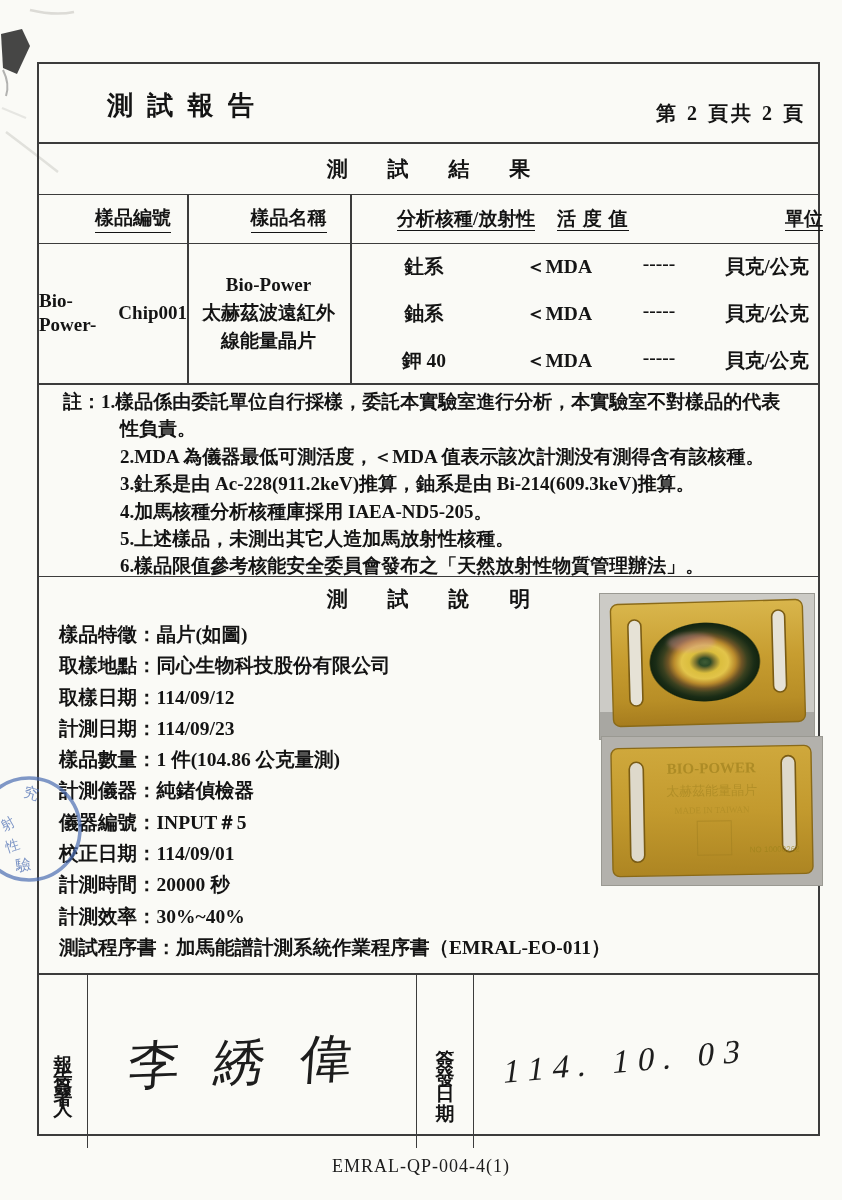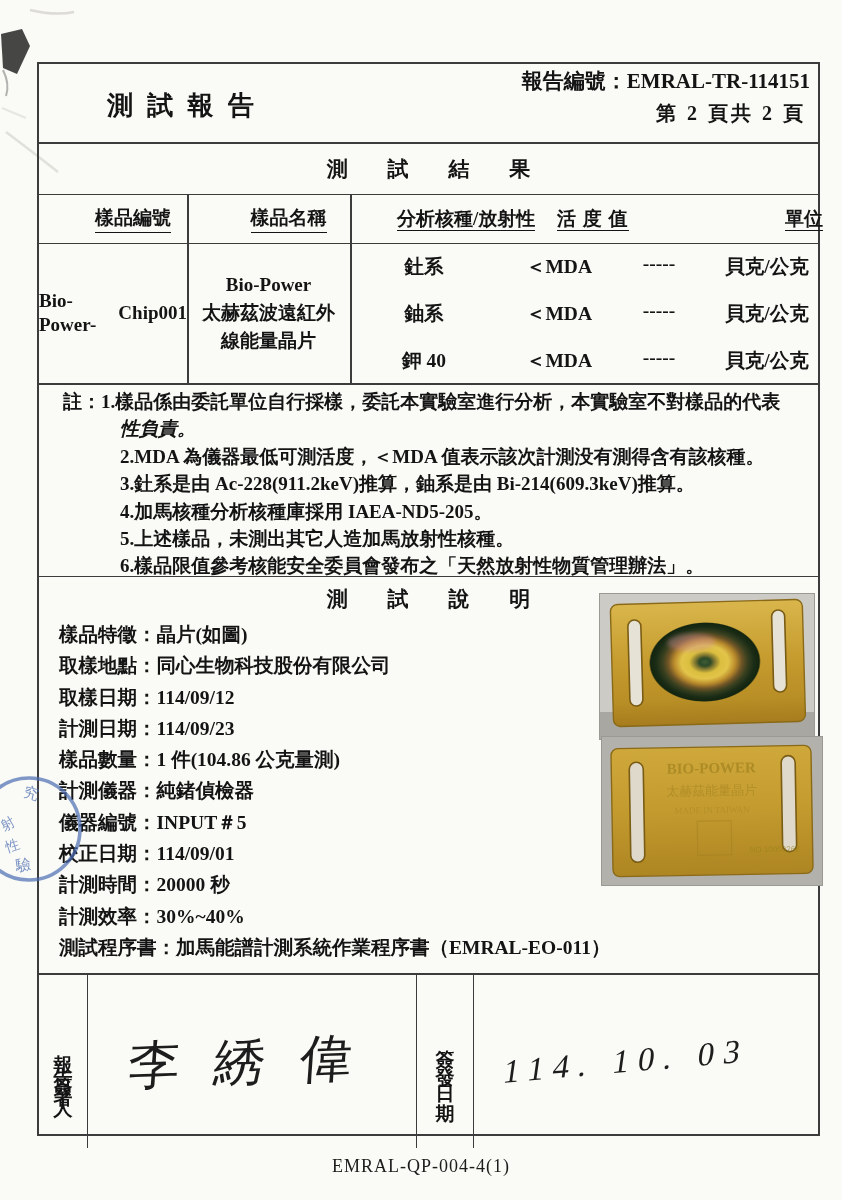--- a/index.html
+++ b/index.html
@@ -39,21 +39,21 @@
              justify-content:center;align-items:center;font-size:19px;font-weight:bold;line-height:28px;}
   .t-rows{position:absolute;left:311px;right:0;top:48px;height:140px;display:flex;flex-direction:column;justify-content:space-around;}
   .t-row{position:relative;height:26px;}
   .t-row span{position:absolute;font-size:19.5px;font-weight:bold;text-align:center;white-space:nowrap;}
   .cell-nuc{left:14px;width:120px;} .cell-act{left:149px;width:120px;}
   .cell-unc{left:259px;width:100px;} .cell-unit{left:357px;width:120px;}
 
   
   .notes-sec{height:192px;border-bottom:1.5px solid #3c3c3c;box-sizing:border-box;
              padding:3px 8px 0 24px;font-size:19px;font-weight:bold;line-height:27.4px;}
-  .note-cont{margin-left:57px;font-style:italic;}
+  .note-cont{margin-left:57px;}
   .note-item{margin-left:57px;}
 
   
   .desc-sec{position:relative;height:393px;border-bottom:2px solid #3c3c3c;box-sizing:border-box;}
   .desc-title{height:34px;margin-top:5px;display:flex;align-items:center;justify-content:center;}
   .desc-fields{margin-top:3px;padding-left:20px;}
   .field{height:31.3px;line-height:31.3px;font-size:19.5px;font-weight:bold;white-space:nowrap;}
 
   
   .photo{position:absolute;box-shadow:0 0 0 1px #9a9992;}
@@ -88,23 +88,20 @@
     <path d="M1,34 L22,29 L30,46 L17,74 L3,68 Z" fill="#2c2c2c" opacity="0.88"></path>
     <path d="M3,70 Q10,84 6,96" stroke="#6a6a6a" stroke-width="2" fill="none" opacity="0.5"></path>
     <path d="M30,10 Q55,16 74,12" stroke="#c2c1bc" stroke-width="2.5" fill="none" opacity="0.55"></path>
     <path d="M6,132 Q30,150 58,172" stroke="#c8c7c2" stroke-width="2.5" fill="none" opacity="0.5"></path>
     <path d="M2,108 L26,118" stroke="#cfcec9" stroke-width="2" fill="none" opacity="0.45"></path>
   </svg>
 
   <div class="box">
 
     <div class="header-sec">
-      <div class="report-no">
-        <span>報告編號：</span><span>EMRAL-TR-114151</span>
-      </div>
       <div class="doc-title">測試報告</div>
       <div class="page-info">第 2 頁共 2 頁</div>
     </div>
 
     <div class="results-band">
       <span class="band-text">測試結果</span>
     </div>
 
     <div class="results-table">
       <div class="vline vl1"></div>

